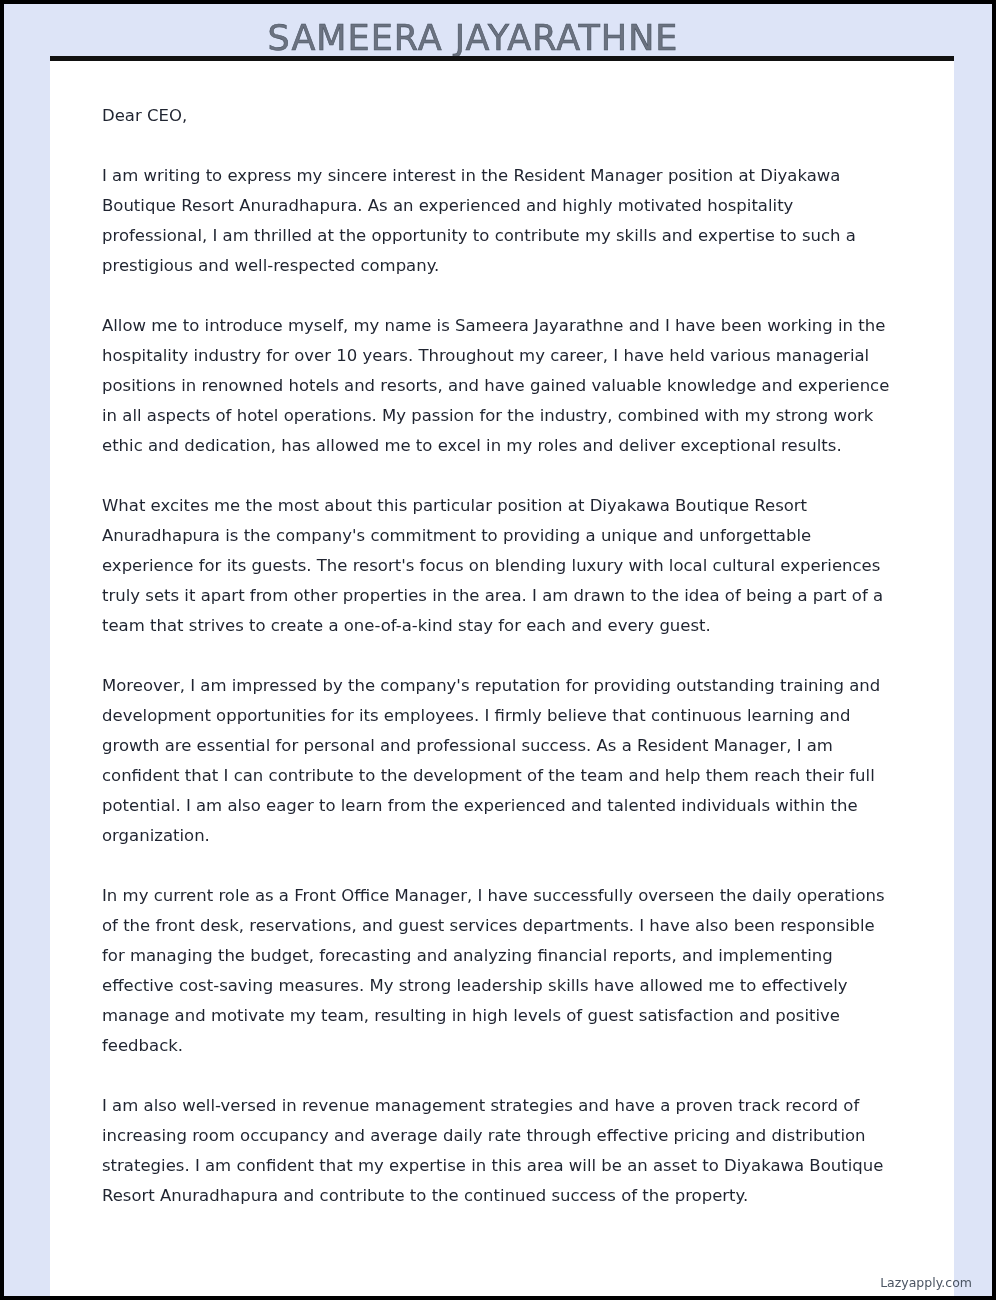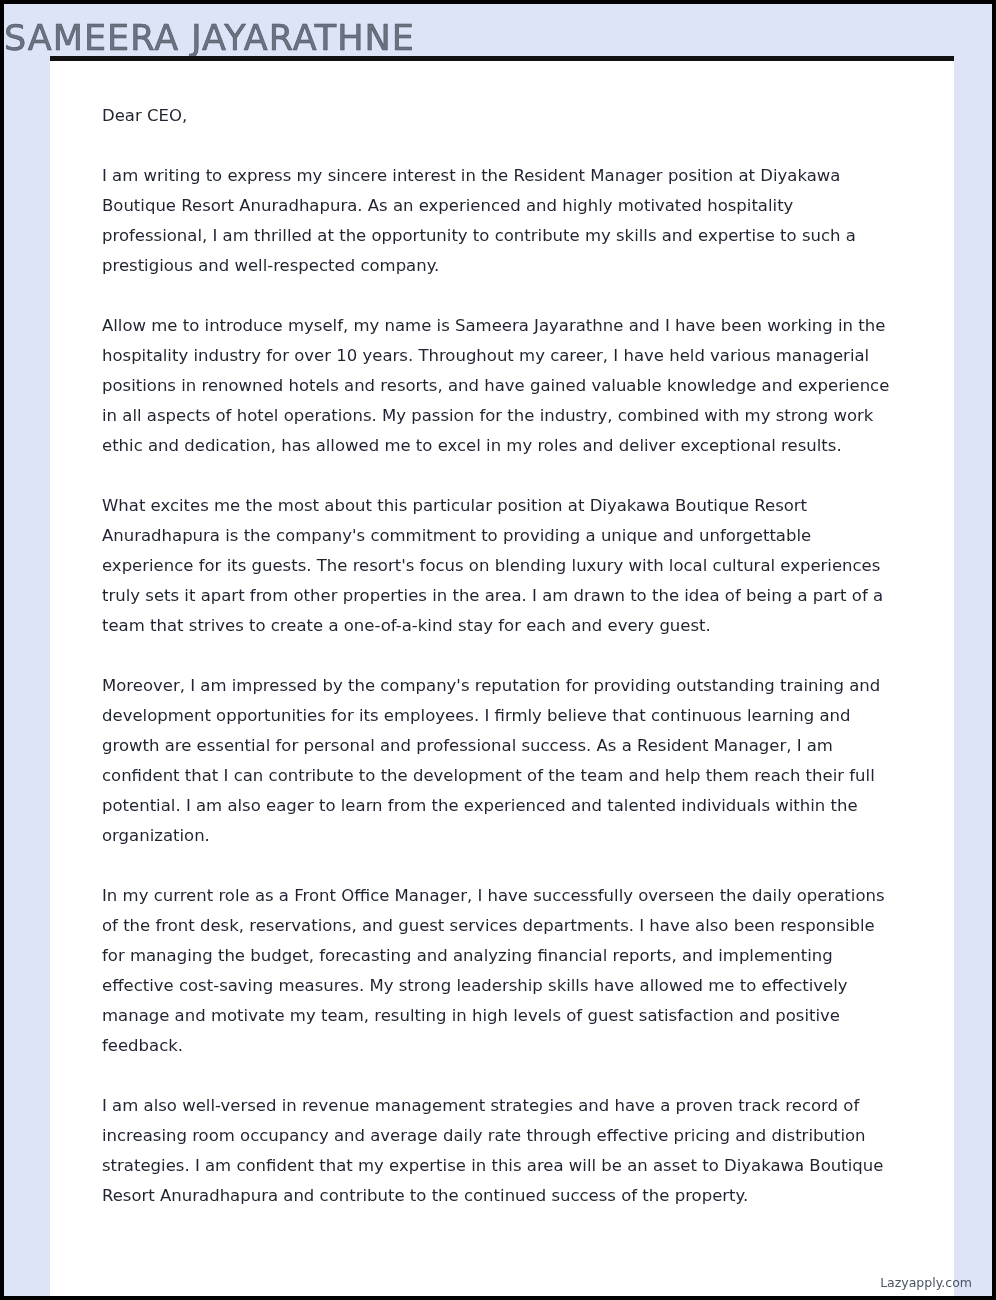--- a/index.html
+++ b/index.html
@@ -23,21 +23,21 @@
     overflow: hidden;
   }
   .header {
     position: absolute;
     top: 14px;
     left: 0;
     width: 100%;
     height: 46px;
     box-sizing: border-box;
     padding-right: 50px;
-    text-align: left;
+    text-align: center;
   }
   .header-name {
     font-family: "DejaVu Sans", sans-serif;
     font-size: 35px;
     letter-spacing: 1px;
     font-weight: 400;
     color: #6b7280;
     -webkit-text-stroke: 0.6px #4b5563;
     white-space: nowrap;
   }

